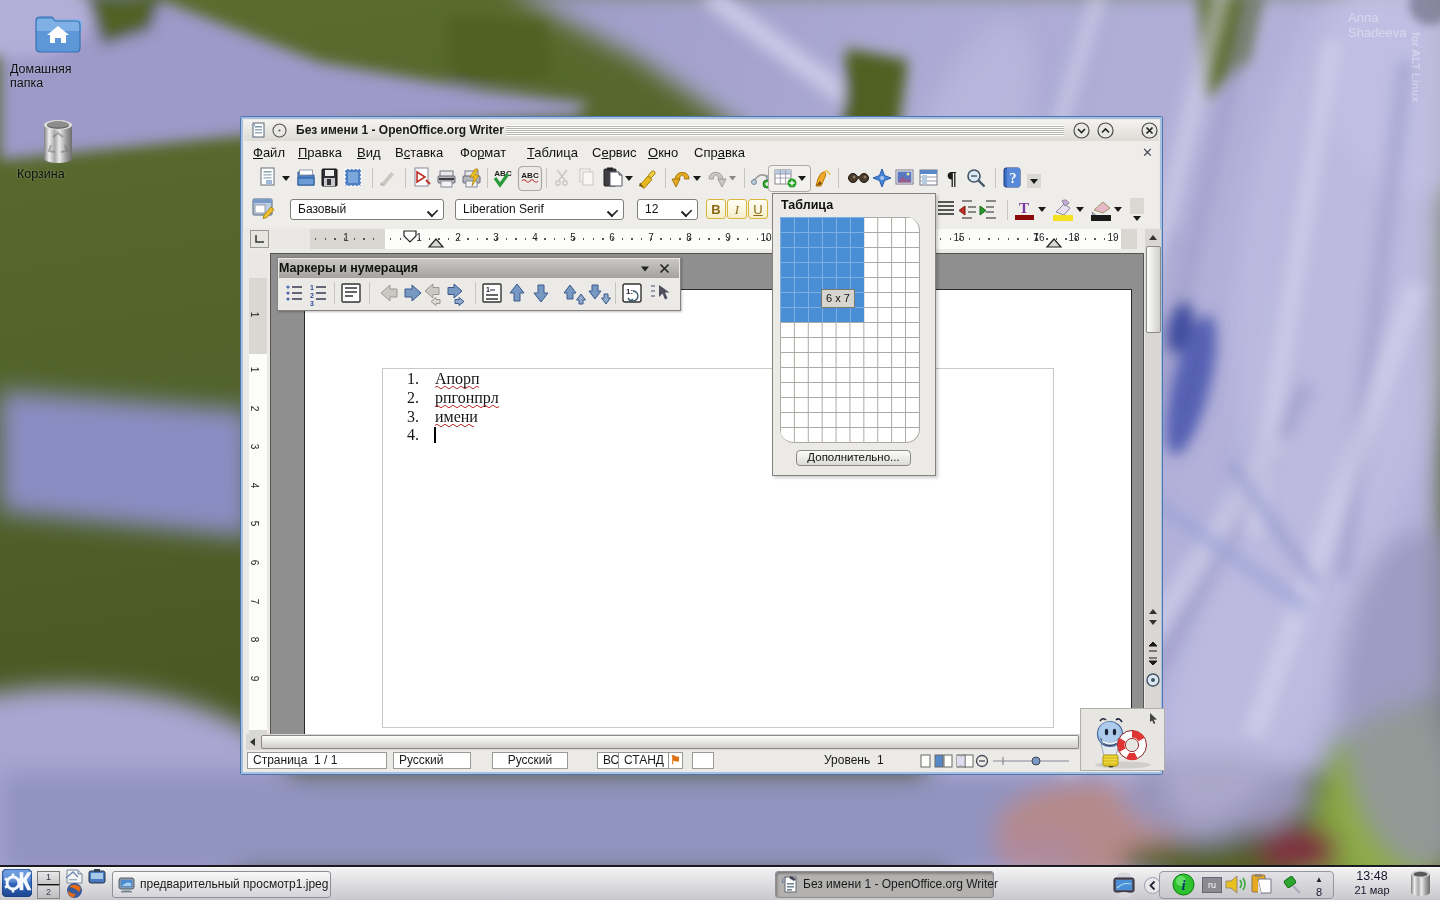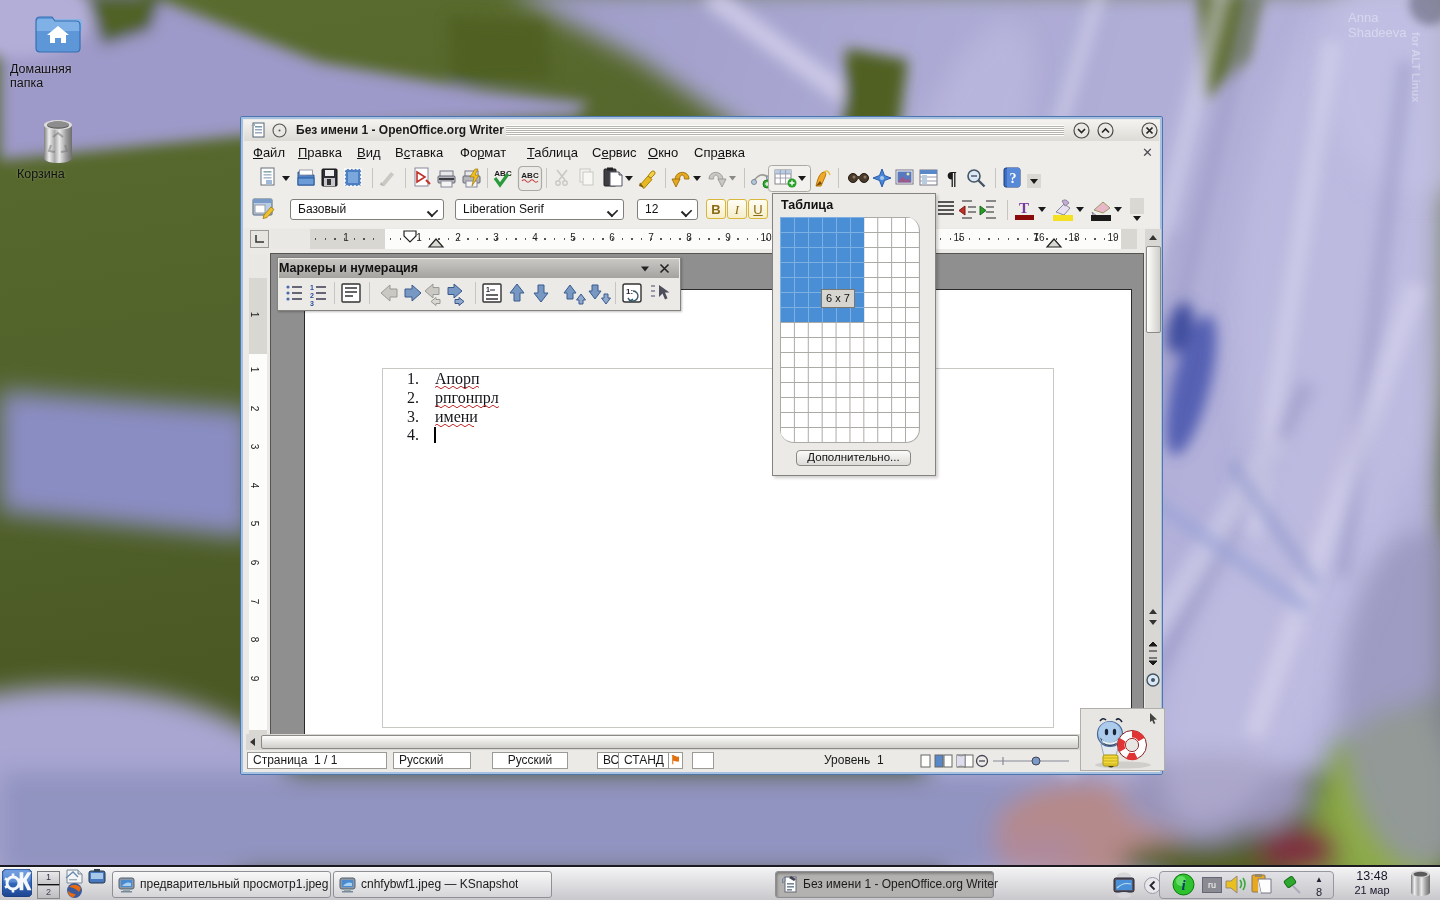--- a/index.html
+++ b/index.html
@@ -642,30 +642,20 @@
  <div class="task" style="left:112px;width:217px;">
         <svg style="position:absolute;left:5px;top:4px" width="17" height="17" viewBox="0 0 17 17">
           <rect x="1" y="2" width="15" height="11" rx="2" fill="#8a98a8" stroke="#56606e"></rect>
           <rect x="3" y="4" width="11" height="7" fill="#4a8ad0"></rect>
           <path d="M4,10 q4,-5 9,-3 v3 Z" fill="#a8d0f0"></path>
           <rect x="5" y="13" width="7" height="2" fill="#9aa"></rect>
           <rect x="3" y="15" width="11" height="1.5" fill="#789"></rect>
         </svg>
         <span class="ttxt">предварительный просмотр1.jpeg</span>
       </div>
- <div class="task" style="left:333px;width:217px;">
-        <svg style="position:absolute;left:5px;top:4px" width="17" height="17" viewBox="0 0 17 17">
-          <rect x="1" y="2" width="15" height="11" rx="2" fill="#8a98a8" stroke="#56606e"></rect>
-          <rect x="3" y="4" width="11" height="7" fill="#4a8ad0"></rect>
-          <path d="M4,10 q4,-5 9,-3 v3 Z" fill="#a8d0f0"></path>
-          <rect x="5" y="13" width="7" height="2" fill="#9aa"></rect>
-          <rect x="3" y="15" width="11" height="1.5" fill="#789"></rect>
-        </svg>
-        <span class="ttxt">cnhfybwf1.jpeg — KSnapshot</span>
-      </div>
  <div class="task" style="left:775px;width:217px;background:#b3b2b0;box-shadow:inset 1px 1.5px 3px rgba(0,0,0,.35);">
         <svg style="position:absolute;left:5px;top:3px" width="18" height="19" viewBox="0 0 18 19">
           <rect x="4" y="2" width="11" height="15" fill="#fdfdfd" stroke="#667"></rect>
           <path d="M4,6 l-2.5,2 v-4 l2.5,-2 Z" fill="#9ab0c8" stroke="#667" stroke-width="0.6"></path>
           <path d="M10,1 l5,3 l-2,2 l-5,-3 Z" fill="#445"></path>
           <rect x="6" y="8" width="7" height="1.6" fill="#789"></rect>
           <rect x="6" y="11" width="7" height="1.6" fill="#789"></rect>
           <rect x="6" y="14" width="5" height="1.6" fill="#789"></rect>
         </svg>
         <span class="ttxt">Без имени 1 - OpenOffice.org Writer</span>

